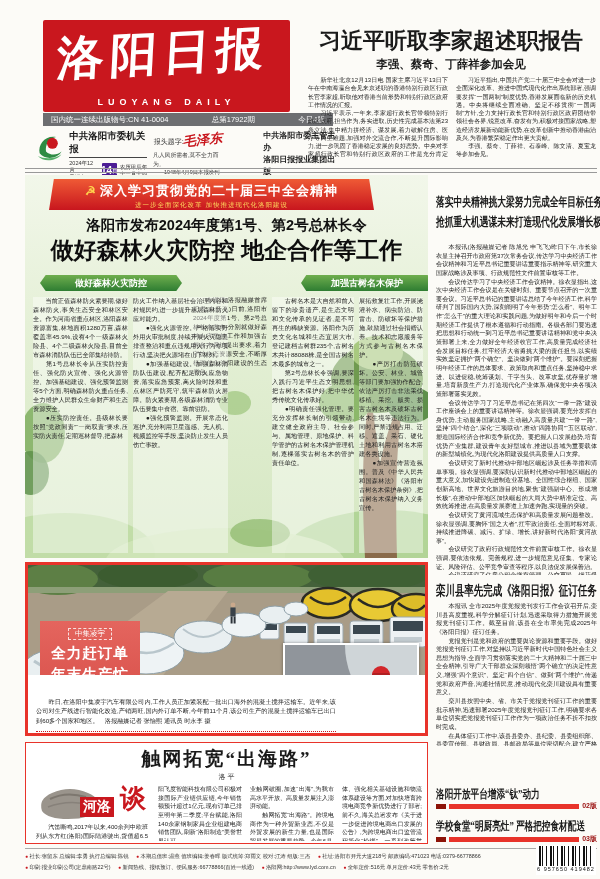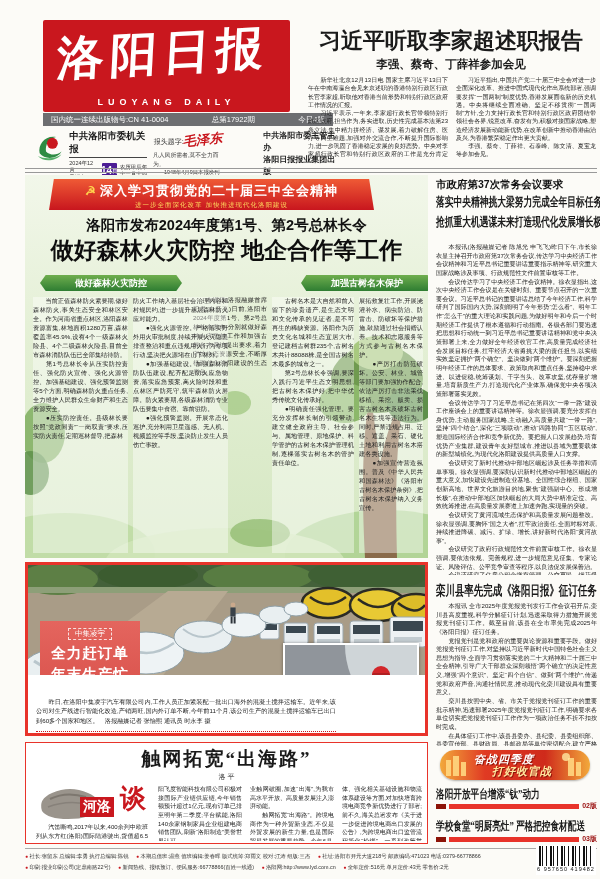--- a/index.html
+++ b/index.html
@@ -337,51 +337,36 @@
     <div class="comm-c1">
       <div class="comm-c1t jt ml">　　汽笛嘶鸣,2017年以来,400余列中欧班列从东方红(洛阳)国际陆港驶出,货值超6.5亿美元;“链”接全球,洛</div>
     </div>
     <div class="ccol jt ml" style="left:132px;width:84px;">阳飞度智能科技有限公司积极对接国际产业链供应链,今年销售额预计超过1亿元,现有订单已排至明年第二季度;平台赋能,洛阳140余家钢制家具企业组建电商销售团队,刷新“洛阳制造”美誉世界认可……
 　　这些年,越来越多的洛阳本土企</div>
     <div class="ccol jt ml" style="left:224px;width:84px;">业触网破圈,加速“出海”,为我市高水平开放、高质量发展注入澎湃动能。
 　　触网拓宽“出海路”。跨境电商作为一种外贸新业态,不仅是外贸发展的新生力量,也是国际贸易发展的重要趋势。今年6月,商务部等9部门联合出台《关于拓展跨境电商出口推进海外仓建设的意见》,以培育经营主</div>
     <div class="ccol jt ml" style="left:316px;width:80px;">体、强化相关基础设施和物流体系建设等方面,对加快培育跨境电商竞争新优势进行了部署;前不久,海关总署发布《关于进一步促进跨境电商出口发展的公告》,为跨境电商出口监管流程简化“松绑”。一系列政策举措,为促进跨境电商高质量发展奠定了基础,营造了良好发展环境。　　(下转02版)</div>
   </div>
 
-  <div class="abs gov-kicker">市政府第37次常务会议要求</div>
   <div class="abs gov-hl" style="top:194px;">落实中央精神挑大梁努力完成全年目标任务</div>
   <div class="abs gov-hl" style="top:214px;">抢抓重大机遇谋未来打造现代化发展增长极</div>
   <div class="abs gov-body ml">　　本报讯(洛报融媒记者 陈旭光 申飞飞)昨日下午,市长徐衣显主持召开市政府第37次常务会议,传达学习中央经济工作会议精神和习近平总书记重要讲话重要指示精神等,研究重大国家战略涉及事项、行政规范性文件前置审核等工作。
 　　会议传达学习了中央经济工作会议精神。徐衣显指出,这次中央经济工作会议是在关键时刻、重要节点召开的一次重要会议。习近平总书记的重要讲话总结了今年经济工作,科学研判了国际国内大势,深刻阐明了今年形势“怎么看”、明年工作“怎么干”的重大理论和实践问题,为做好明年和今后一个时期经济工作提供了根本遵循和行动指南。各级各部门要迅速把思想和行动统一到习近平总书记重要讲话精神和党中央决策部署上来,全力做好全年经济收官工作,高质量完成经济社会发展目标任务,扛牢经济大省勇挑大梁的责任担当,以实绩实效坚定拥护“两个确立”、坚决做到“两个维护”。要深刻把握明年经济工作的总体要求、政策取向和重点任务,坚持稳中求进、以进促稳,统筹谋划、干字当头、改革攻坚,优存量扩增量,培育新质生产力,打造现代化产业体系,确保党中央各项决策部署落实见效。
 　　会议传达学习了习近平总书记在第四次“一带一路”建设工作座谈会上的重要讲话精神等。徐衣显强调,要充分发挥自身优势,主动服务国家战略,主动融入高质量共建“一带一路”,坚持“四个结合”,深化“三项联动”,推动“四路协同”“五区联动”,塑造国际经济合作和竞争新优势。要把握人口发展趋势,培育优势产业集群,建设青年友好型城市,推进以县域为重要载体的新型城镇化,为现代化洛阳建设提供高质量人口支撑。
 　　会议研究了新时代推动中部地区崛起涉及任务举措和清单事项。徐衣显强调,要深刻认识新时代推动中部地区崛起的重大意义,加快建设先进制造业基地、全国性综合枢纽、国家创新高地、世界文化旅游目的地,聚焦“建强副中心、形成增长极”,在推动中部地区加快崛起的大局大势中精准定位、高效统筹推进,在高质量发展赛道上加速奔跑,实现量的突破。
 　　会议研究了黄河流域生态保护和高质量发展问题整改。徐衣显强调,要胸怀“国之大者”,扛牢政治责任,全面对标对表,持续推进降碳、减污、扩绿、增长,讲好新时代洛阳“黄河故事”。
 　　会议研究了政府行政规范性文件前置审核工作。徐衣显强调,要依法依规、完善规程,进一步规范意见征集、专家论证、风险评估、公平竞争审查等程序,以良法促发展保善治。
 　　会议还研究了住房公积金缴存管理、公交惠民、烟花爆竹禁放限放管理、安全生产、地企合作等工作。</div>
 
   <div class="abs lc-hl">栾川县率先完成《洛阳日报》征订任务</div>
   <div class="abs lc-body ml">　　本报讯 全市2025年度党报党刊发行工作会议召开后,栾川县高度重视,科学分解征订计划,迅速采取得力措施开展党报党刊征订工作。截至目前,该县在全市率先完成2025年《洛阳日报》征订任务。
 　　党报党刊是党和政府的重要舆论资源和重要手段。做好党报党刊征订工作,对坚持以习近平新时代中国特色社会主义思想为指导,全面学习贯彻落实党的二十大精神和二十届三中全会精神,引导广大干部群众深刻领悟“两个确立”的决定性意义,增强“四个意识”、坚定“四个自信”、做到“两个维护”,传递党和政府声音,沟通社情民意,推动现代化栾川建设具有重要意义。
 　　栾川县按照中央、省、市关于党报党刊征订工作的重要批示精神,迅速部署2025年度党报党刊征订工作,明确要求各单位切实把党报党刊征订工作作为一项政治任务不折不扣按时完成。
 　　在具体征订工作中,该县县委办、县纪委、县委组织部、县委宣传部、县财政局、县邮政局等单位密切配合,建立严格的征订工作责任制,确保第一时间完成党报党刊征订任务。各乡镇采取“集订分送”等办法,确保圆满完成征订任务。　(杨慧娟 李秀一)</div>
 
-  <div class="abs camp-banner">
-    <svg width="150" height="30" viewBox="0 0 150 30" style="position:absolute;left:0;top:0;">
-      <g fill="#ffd781" opacity="0.9">
-        <rect x="6" y="10" width="5" height="16"></rect>
-          <rect x="13" y="6" width="6" height="20"></rect>
-          <rect x="21" y="12" width="5" height="14"></rect>
-        <rect x="128" y="8" width="6" height="18"></rect>
-          <rect x="136" y="12" width="5" height="14"></rect>
-      </g>
-      <circle cx="126" cy="7" r="4" fill="#ffe9a0" opacity="0.8"></circle>
-    </svg>
-    <div class="camp-l1">奋战四季度</div>
-    <div class="camp-l2">打好收官战</div>
-  </div>
 
   <div class="abs teaser-hl" style="top:786px;">洛阳开放平台增添“钛”动力</div>
   <div class="abs teaser-bar" style="top:802px;">
     <span class="tb-cap"></span>
     <span class="tb-line"></span>
     <span class="tb-page">02版</span>
   </div>
 
   <div class="abs teaser-hl" style="top:818px;">学校食堂“明厨亮灶”  严格把控食材配送</div>
   <div class="abs teaser-bar" style="top:835px;">

